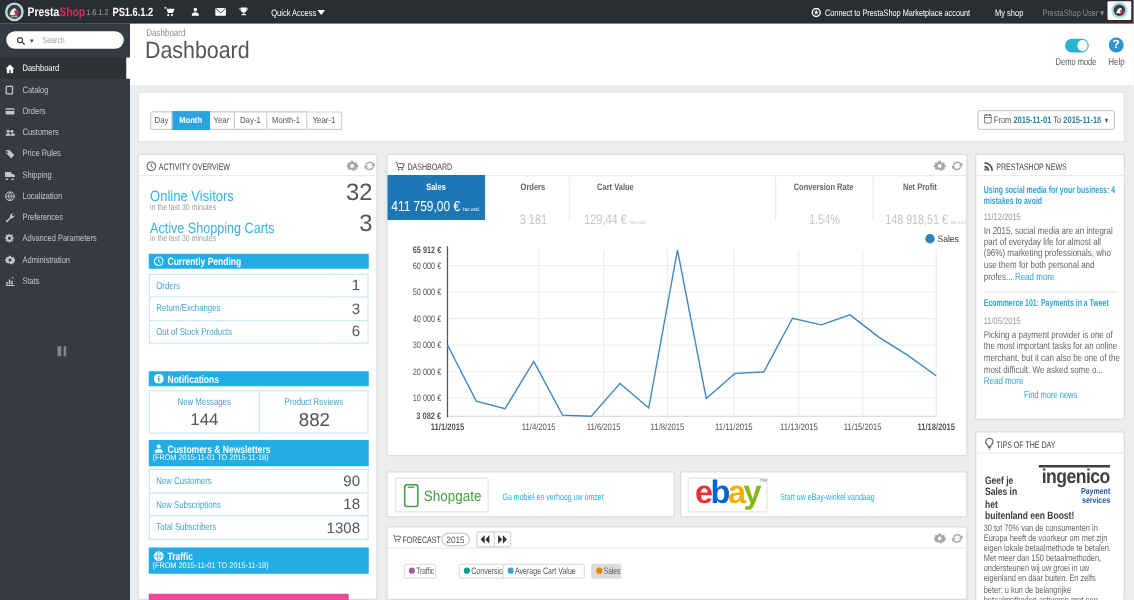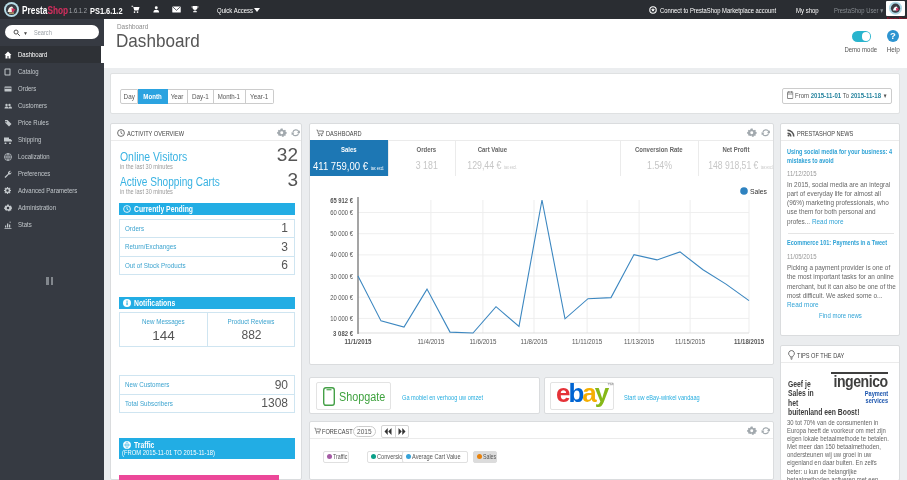--- a/index.html
+++ b/index.html
@@ -73,21 +73,21 @@
 .sub { color:#9b9b9b; font-size:7px; }
 table.blue { border-collapse:collapse; width:176px; position:absolute; left:8px; border:1px solid #cfe5f1; }
 table.blue td { border-top:1px solid #cfe5f1; font-size:8px; color:#3ba3cf; padding:0 5px; height:18.5px; }
 table.blue tr:first-child td { border-top:none; }
 table.blue td.v { text-align:right; color:#555; font-size:12px; padding-right:6px; }
 
 
 #dash { left:309px; top:123px; width:465px; height:242px; }
 .statcol { position:absolute; top:16px; height:36px; border-left:1px solid #ebebeb; }
 .statcol .st { font-size:7.5px; font-weight:bold; color:#666; text-align:center; margin-top:5px; white-space:nowrap; }
-.statcol .sv { font-size:11px; color:#c6c6c6; text-align:center; margin-top:5px; white-space:nowrap; }
+.statcol .sv { font-size:11px; color:#c6c6c6; text-align:center; margin-top:16px; white-space:nowrap; }
 .statcol .tax { font-size:4.5px; }
 .statcol.sel { background:#1d77b4; border-left:none; }
 .statcol.sel .st { color:#fff; }
 .statcol.sel .sv { color:#fff; font-size:11.5px; margin-top:6px; }
 
 
 .modcard { position:absolute; background:#fff; border:1px solid #dadcde; border-radius:2px; height:37px; }
 .logobox { position:absolute; border:1px solid #e3e3e3; border-radius:2px; background:#fff; }
 .modlink { position:absolute; font-size:7.5px; color:#28aee0; }
 
@@ -289,28 +289,40 @@
           <rect x="6.9" y="6.7" width="2.4" height="5.6" fill="#22ade4"></rect>
           <rect x="6.9" y="3.2" width="2.4" height="2.4" fill="#22ade4"></rect>
         </svg>
       <span class="bt" style="position:absolute;left:15px;top:1px"><span class="cx s80">Notifications</span></span>
     </div>
     <div style="position:absolute;left:8px;top:171px;width:176px;height:34.5px;border:1px solid #cfe5f1">
       <div style="position:absolute;left:87px;top:0;width:1px;height:100%;background:#cfe5f1"></div>
       <div style="position:absolute;left:0;top:4px;width:87px;text-align:center;font-size:8px;color:#3ba3cf"><span class="cxc s78">New Messages</span></div>
       <div style="position:absolute;left:88px;top:4px;width:87px;text-align:center;font-size:8px;color:#3ba3cf"><span class="cxc s78">Product Reviews</span></div>
       <div style="position:absolute;left:0;top:15px;width:87px;text-align:center;font-size:13.5px;color:#555">144</div>
-      <div style="position:absolute;left:88px;top:15px;width:87px;text-align:center;font-size:12px;color:#555">882</div>
-    </div>
-
+      <div style="position:absolute;left:88px;top:15px;width:87px;text-align:center;font-size:15px;color:#555">882</div>
+    </div>
+
+    <div class="bluebar" style="top:211px;height:20.5px">
+      <svg style="position:absolute;left:4px;top:2.5px;width:8px;height:8px;fill:#fff" viewBox="0 0 16 16">
+          <circle cx="8" cy="4.5" r="3.2"></circle>
+          <path d="M1.5 14.5c0-4.5 3-6 6.5-6s6.5 1.5 6.5 6z"></path>
+        </svg>
+      <span class="bt" style="position:absolute;left:15px;top:1.5px"><span class="cx s80">Customers &amp; Newsletters</span></span>
+      <span class="sub2"><span class="cx s90">(FROM 2015-11-01 TO 2015-11-18)</span></span>
+    </div>
     <table class="blue" style="top:234px">
       <tbody>
           <tr>
             <td><span class="cx s78">New Customers</span></td>
             <td class="v">90</td>
+          </tr>
+      <tr>
+            <td><span class="cx s78">New Subscriptions</span></td>
+            <td class="v">18</td>
           </tr>
       <tr>
             <td><span class="cx s78">Total Subscribers</span></td>
             <td class="v">1308</td>
           </tr>
     </tbody>
       </table>
 
     <div class="bluebar" style="top:297px;height:20.5px">
       <svg style="position:absolute;left:4px;top:2.5px;width:8px;height:8px" viewBox="0 0 16 16">

